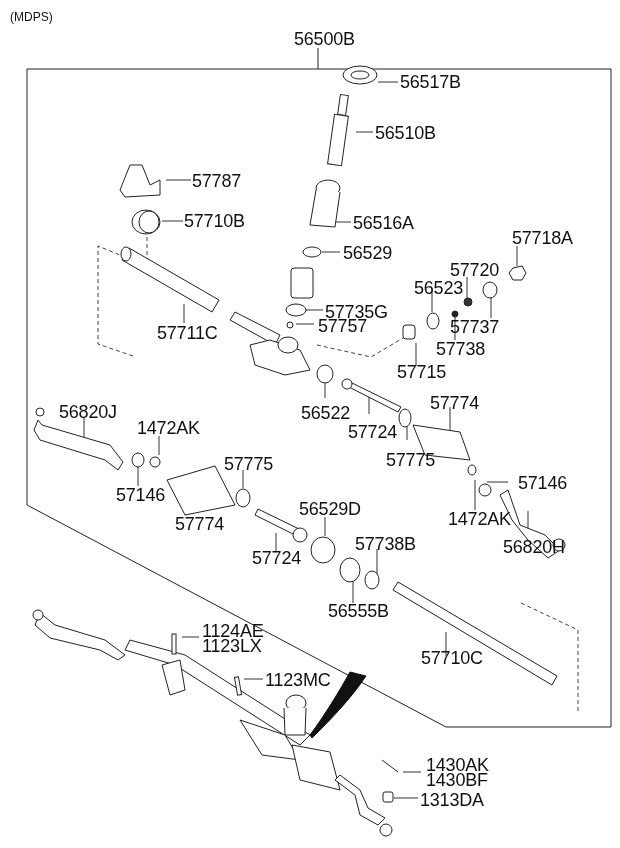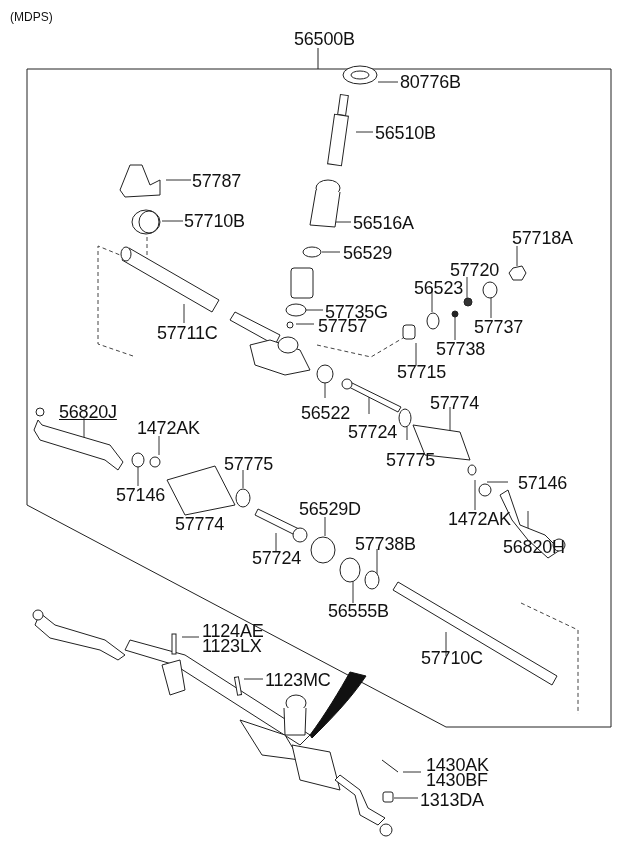--- a/index.html
+++ b/index.html
@@ -161,37 +161,37 @@
     <line x1="382" y1="760" x2="398" y2="772"></line>
     <rect x="383" y="792" width="10" height="10" rx="2"></rect>
   </g>
 
   <path d="M310,735 C325,715 340,690 350,672 L366,676 C350,700 330,720 312,738 Z" fill="#111" stroke="#111"></path>
 </svg>
 
 <div class="title">(MDPS)</div>
 <div class="lbl" style="left:294px;top:32px;">56500B</div>
 
-<div class="lbl" style="left:400px;top:75px;">80776B</div>
+<div class="lbl" style="left:400px;top:75px;">56517B</div>
 <div class="lbl" style="left:375px;top:126px;">56510B</div>
 <div class="lbl" style="left:192px;top:174px;">57787</div>
 <div class="lbl" style="left:353px;top:216px;">56516A</div>
 <div class="lbl" style="left:184px;top:214px;">57710B</div>
 <div class="lbl" style="left:492px;top:231px;margin-left:20px;">57718A</div>
 <div class="lbl" style="left:343px;top:246px;">56529</div>
 <div class="lbl" style="left:450px;top:263px;">57720</div>
 <div class="lbl" style="left:414px;top:281px;">56523</div>
 <div class="lbl" style="left:325px;top:305px;">57735G</div>
-<div class="lbl" style="left:474px;top:320px;text-align:center;">57737</div>
+<div class="lbl" style="left:450px;top:320px;text-align:center;">57737</div>
 <div class="lbl" style="left:157px;top:326px;">57711C</div>
 <div class="lbl" style="left:318px;top:319px;">57757</div>
 <div class="lbl" style="left:436px;top:342px;">57738</div>
 <div class="lbl" style="left:397px;top:365px;">57715</div>
 <div class="lbl" style="left:301px;top:406px;">56522</div>
-<div class="lbl" style="left:59px;top:405px;text-decoration:underline;">56820J</div>
+<div class="lbl" style="left:59px;top:405px;">56820J</div>
 <div class="lbl" style="left:430px;top:396px;">57774</div>
 <div class="lbl" style="left:137px;top:421px;">1472AK</div>
 <div class="lbl" style="left:348px;top:425px;">57724</div>
 <div class="lbl" style="left:224px;top:457px;">57775</div>
 <div class="lbl" style="left:386px;top:453px;">57775</div>
 <div class="lbl" style="left:518px;top:476px;">57146</div>
 <div class="lbl" style="left:116px;top:488px;">57146</div>
 <div class="lbl" style="left:175px;top:517px;">57774</div>
 <div class="lbl" style="left:299px;top:502px;">56529D</div>
 <div class="lbl" style="left:448px;top:512px;">1472AK</div>

